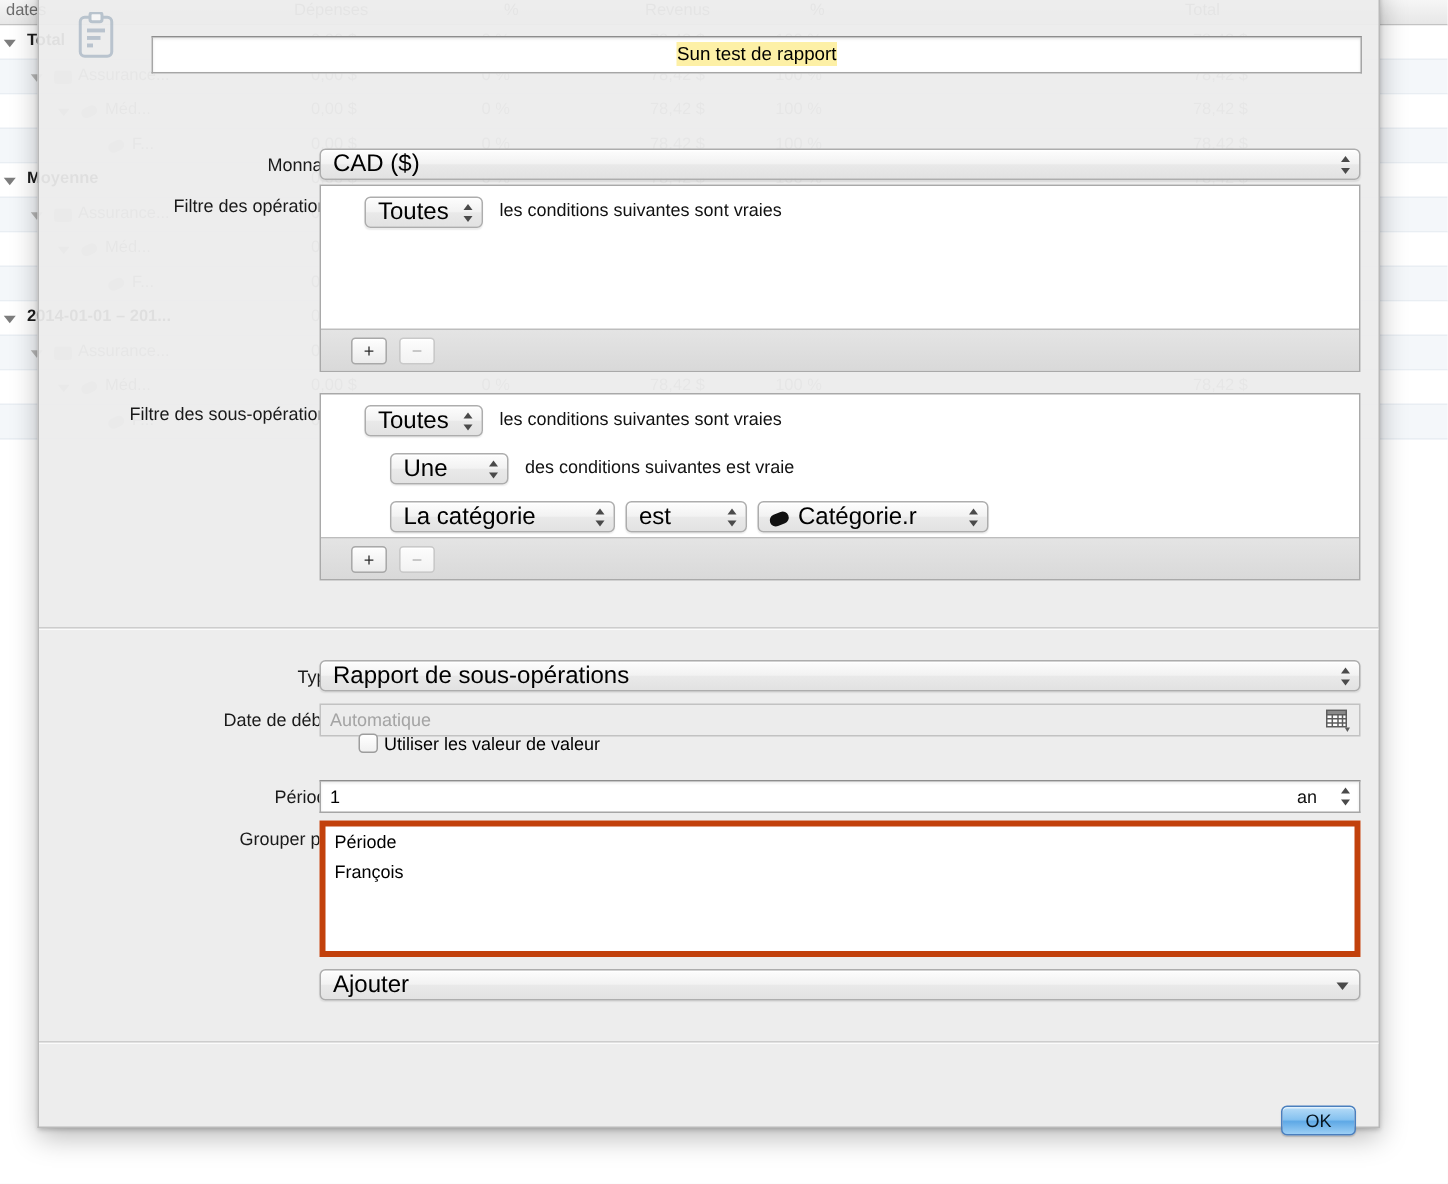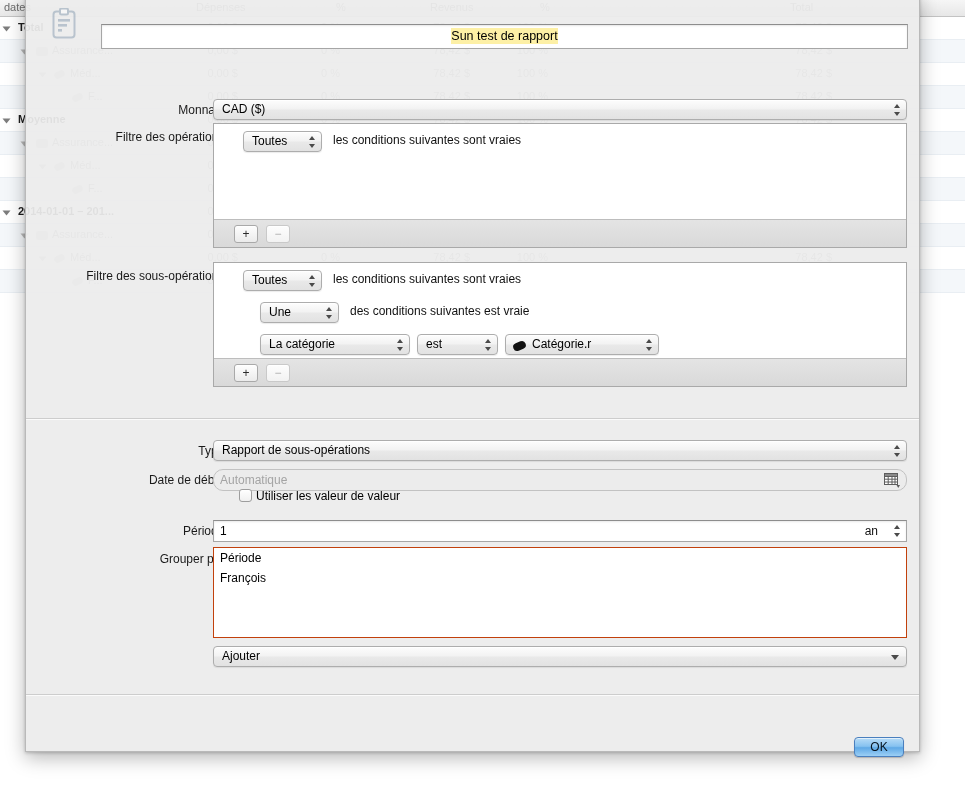--- a/index.html
+++ b/index.html
@@ -132,21 +132,21 @@
 
   
   .popup {
     position: absolute;
     background: linear-gradient(#fdfdfd 0%, #f2f2f2 48%, #e9e9e9 52%, #e2e2e2 100%);
     border: 1px solid #adadad;
     border-radius: 4px;
     box-shadow: 0 1px 0 rgba(255,255,255,0.85) inset, 0 1px 1px rgba(0,0,0,0.08);
     height: 21px;
     line-height: 19px;
-    font-size: 12px;
+    font-size: 16px;
     padding: 0 18px 0 8px;
     white-space: nowrap;
     overflow: hidden;
   }
   .popup.wide { padding-right: 22px; }
   .stepper {
     position: absolute;
     right: 5px; top: 50%;
     margin-top: -7px;
     width: 7px; height: 14px;
@@ -255,21 +255,21 @@
   .cbox-label {
     position: absolute;
     font-size: 12px;
     white-space: nowrap;
   }
 
   
   .listbox {
     position: absolute;
     background: #ffffff;
-    border: 1px solid #c2410c;
+    border: 4px solid #c2410c;
     overflow: hidden;
   }
   .listbox .li {
     font-size: 12px;
     padding: 2px 0 2px 6px;
     line-height: 16px;
   }
 
   
   .okbtn {
@@ -525,21 +525,21 @@
   <div class="flabel" style="left:0; top:454px; width:205px;">Type :</div>
   <div class="popup" style="left:187px; top:450px; width:694px;">
     <span>Rapport de sous-opérations</span>
     <span class="stepper">
         <i class="up"></i>
         <i class="dn"></i>
       </span>
   </div>
 
   <div class="flabel" style="left:0; top:483px; width:205px;">Date de début :</div>
-  <div class="tfield disabled" style="left:187px; top:479px; width:694px;border-radius:10px;">
+  <div class="tfield disabled" style="left:187px; top:479px; width:694px;">
     <span class="ph">Automatique</span>
     <span class="cal-icon">
       <svg viewBox="0 0 16 15" width="16" height="15">
         <rect x="0.5" y="0.5" width="13" height="11" fill="#fff" stroke="#5d5d5d"></rect>
         <rect x="0.5" y="0.5" width="13" height="3" fill="#8a8a8a" stroke="#5d5d5d"></rect>
         <line x1="4.2" y1="3.5" x2="4.2" y2="11.5" stroke="#5d5d5d"></line>
         <line x1="8.0" y1="3.5" x2="8.0" y2="11.5" stroke="#5d5d5d"></line>
         <line x1="11.0" y1="3.5" x2="11.0" y2="11.5" stroke="#5d5d5d"></line>
         <line x1="0.5" y1="6.2" x2="13.5" y2="6.2" stroke="#5d5d5d"></line>
         <line x1="0.5" y1="9.0" x2="13.5" y2="9.0" stroke="#5d5d5d"></line>

